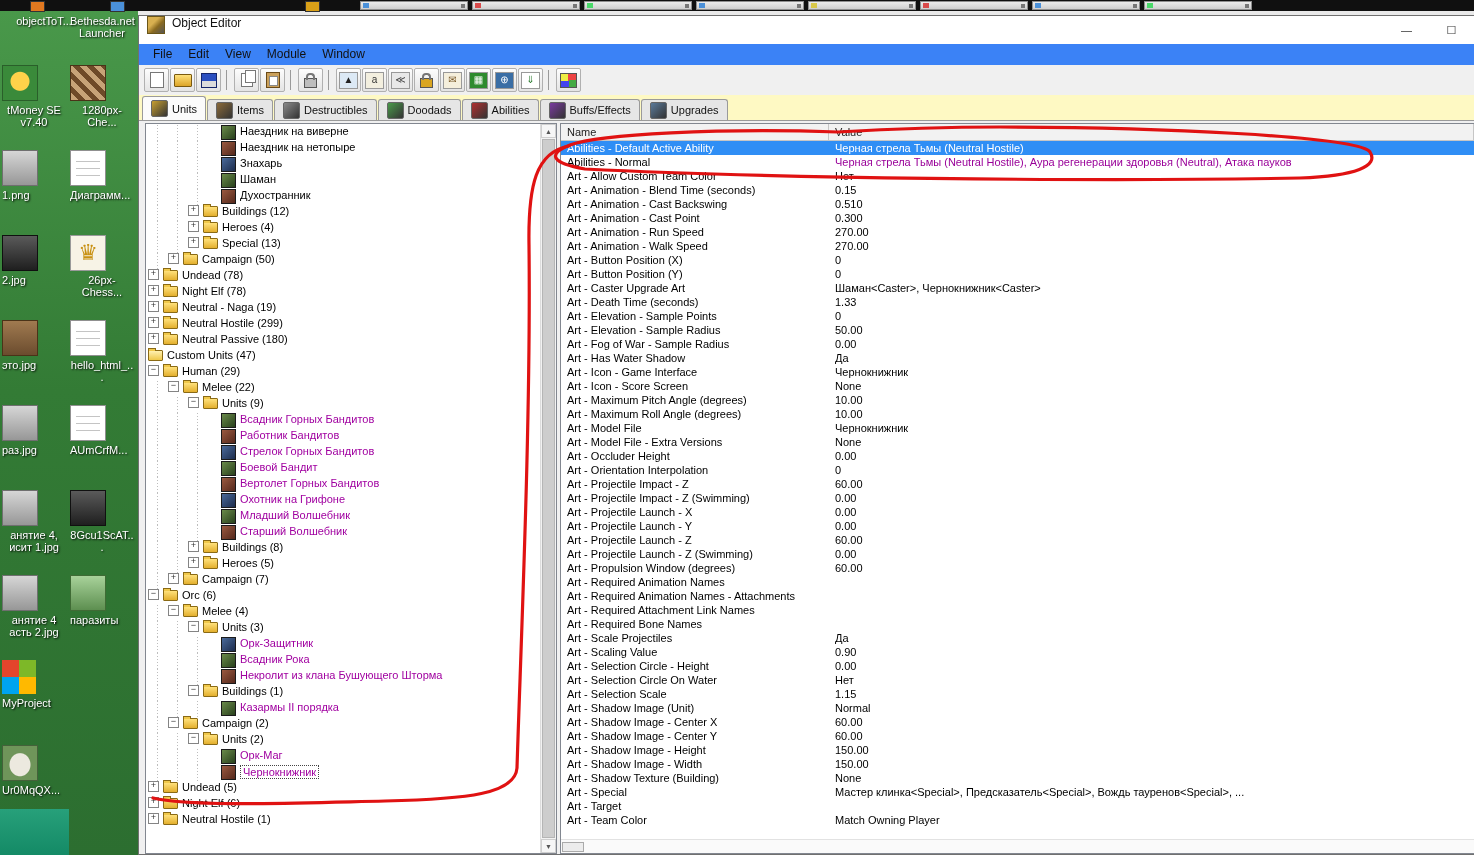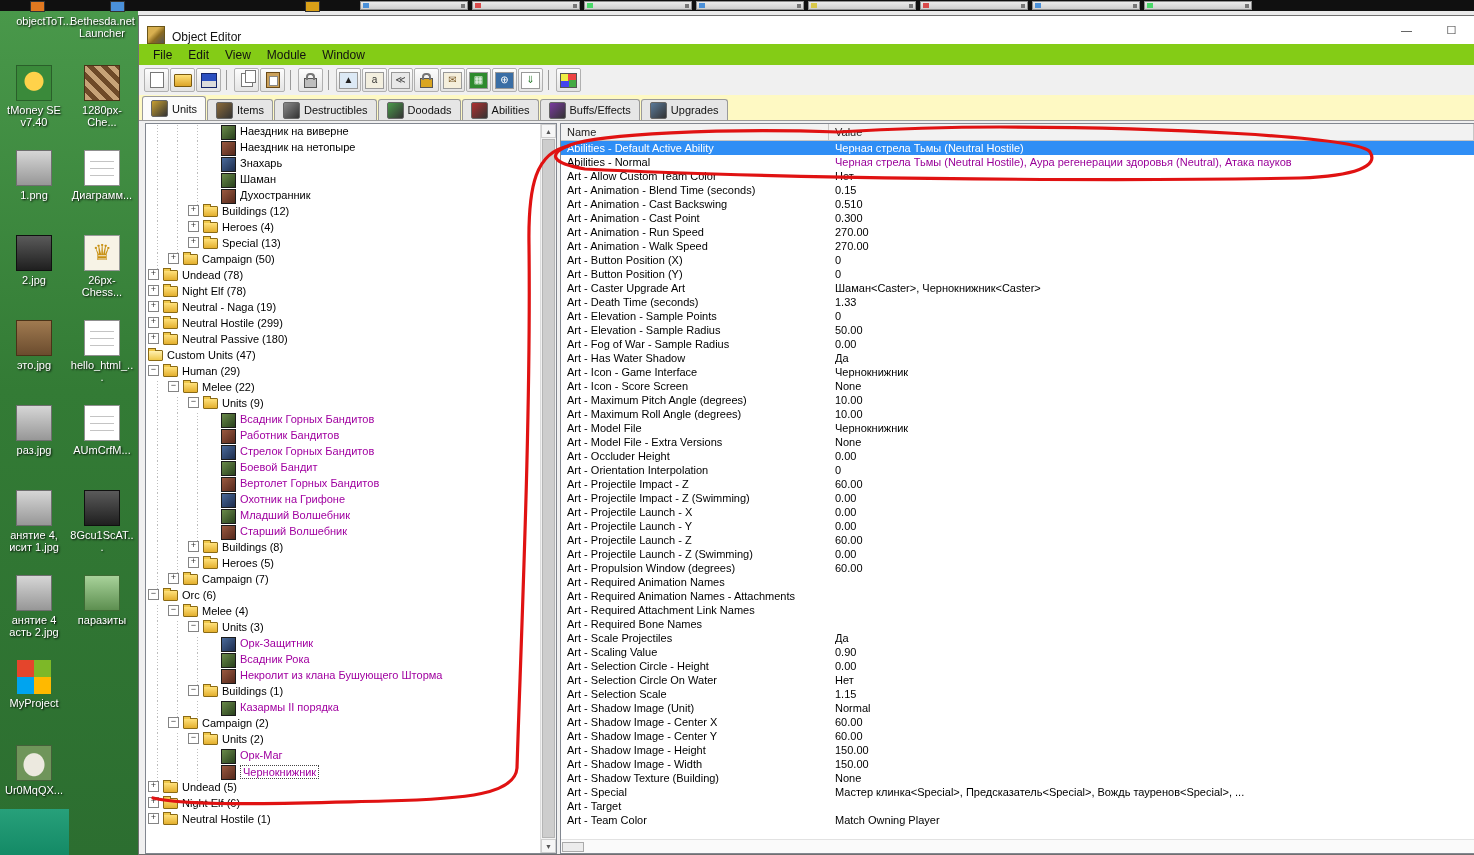--- a/index.html
+++ b/index.html
@@ -12,44 +12,44 @@
   .tseg .tico{position:absolute;left:2px;top:1px;width:6px;height:5px}
   .tseg::after{content:"";position:absolute;right:2px;top:2px;width:4px;height:4px;background:#777}
   .tloose{position:absolute;top:1px;width:13px;height:9px;border:1px solid #333}
 
   
   #desktop{position:absolute;left:0;top:11px;width:138px;height:844px;
            background:linear-gradient(180deg,#49984a,#337b35 45%,#2c6e30);overflow:hidden}
   #desk-peek{position:absolute;left:0;bottom:0;width:69px;height:46px;background:linear-gradient(#27a07a,#148a66)}
   .dtoplabel{position:absolute;top:4px;width:64px;color:#fff;text-align:center;font-size:11px;line-height:12px;text-shadow:1px 1px 2px #000}
   .desk-col{position:absolute;top:48px;width:64px}
-  .desk-item{height:85px;display:flex;flex-direction:column;align-items:center;padding-top:6px;box-sizing:border-box}
+  .desk-item{height:85px;display:flex;flex-direction:column;align-items:flex-start;padding-top:6px;box-sizing:border-box}
   .desk-ico{width:34px;height:34px;margin-bottom:3px;flex:none;display:flex;align-items:center;justify-content:center}
   .desk-label{font-size:11px;color:#fff;text-align:center;line-height:12px;text-shadow:1px 1px 2px #000;word-break:break-word;max-width:64px}
   .k-coins{background:radial-gradient(circle at 50% 45%,#ffd24a 0 9px,#3a8a3a 10px);border:1px solid #2a5f2a}
   .k-photo-gray{background:linear-gradient(#d6d6d6,#979797);border:1px solid #6f6f6f}
   .k-photo-dark{background:linear-gradient(#5a5a5a,#1f1f1f);border:1px solid #101010}
   .k-photo-brown{background:linear-gradient(#a07a50,#6b4c2e);border:1px solid #4a3318}
   .k-photo-green{background:linear-gradient(#a8d29a,#5d8f50);border:1px solid #3f6b35}
   .k-doc{background:#fff;border:1px solid #909090;background-image:repeating-linear-gradient(180deg,transparent 0 6px,#c4c4c4 6px 7px);background-size:24px 26px;background-position:5px 4px;background-repeat:no-repeat}
   .k-chess{background:repeating-linear-gradient(45deg,#c7a377 0 5px,#6e4a28 5px 10px);border:1px solid #4a3318}
   .k-crown{background:#f7f3e6;border:1px solid #999;color:#c89012;font-size:22px}
   .k-windows{background:conic-gradient(#7db828 0 90deg,#ffb900 90deg 180deg,#00a4ef 180deg 270deg,#e4452c 270deg)}
   .k-sheep{background:radial-gradient(ellipse at 50% 55%,#ece9df 0 10px,#6f955a 11px);border:1px solid #44613a}
 
   
   #win{position:absolute;left:138px;top:15px;width:1336px;height:840px;background:#f0f0f0;
        border:1px solid #707070;border-right:none;box-sizing:border-box;display:flex;flex-direction:column;z-index:2}
   #behindwin{position:absolute;left:138px;top:11px;width:1336px;height:4px;background:#e9e9e9}
-  #titlebar{height:28px;background:#ffffff;display:flex;align-items:flex-end;padding-left:8px;flex:none}
+  #titlebar{height:28px;background:#ffffff;display:flex;align-items:flex-start;padding-left:8px;flex:none}
   #appicon{width:16px;height:16px;background:linear-gradient(135deg,#d8b050 35%,#8a6a20 60%,#555);border:1px solid #6a5518;flex:none}
   #title{font-size:12px;color:#111;margin-left:7px}
   #ctrls{margin-left:auto;display:flex;height:28px}
   .wctrl{width:45px;height:28px;display:flex;align-items:center;justify-content:center;font-size:11px;color:#333}
-  #menubar{height:21px;display:flex;align-items:center;padding-left:6px;background:#84cc16;flex:none}
+  #menubar{height:21px;display:flex;align-items:flex-start;padding-left:6px;background:#3b82f6;flex:none}
   .menu-item{padding:0 8px;font-size:12px;color:#111;height:20px;line-height:20px}
   #toolbar{height:30px;display:flex;align-items:center;padding-left:5px;flex:none}
   .tb-btn{width:25px;height:24px;margin-right:1px;border:1px solid #b0b0b0;border-radius:2px;
           background:linear-gradient(#fdfdfd,#e4e4e4);display:flex;align-items:center;justify-content:center;box-sizing:border-box}
   .tb-sep{width:2px;height:20px;border-left:1px solid #9a9a9a;margin:0 5px 0 4px}
   .ti{display:flex;align-items:center;justify-content:center;font-size:10px;line-height:1;flex:none}
   .ti-new{width:12px;height:14px;background:#fff;border:1px solid #777}
   .ti-open{width:16px;height:11px;background:linear-gradient(#ffe17a,#dca428);border:1px solid #7a5a10;border-radius:1px}
   .ti-save{width:14px;height:13px;border:1px solid #15266b;background:linear-gradient(180deg,#2a4fc0 55%,#dcdcdc 55%)}
   .ti-copy{position:relative;width:10px;height:12px;background:#fff;border:1px solid #777}

